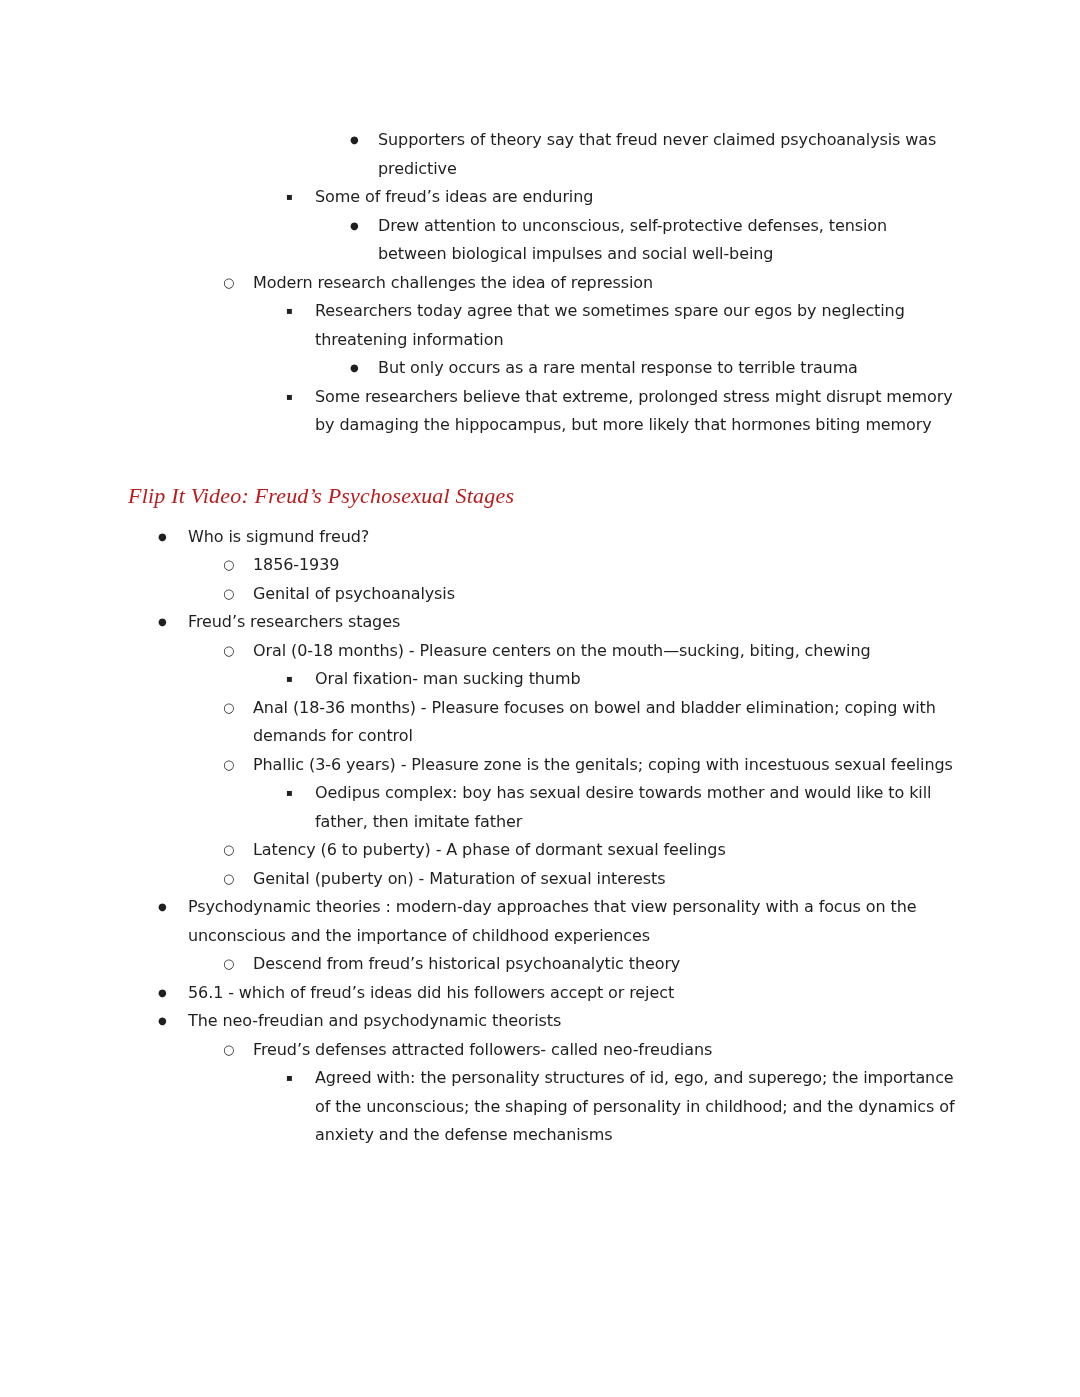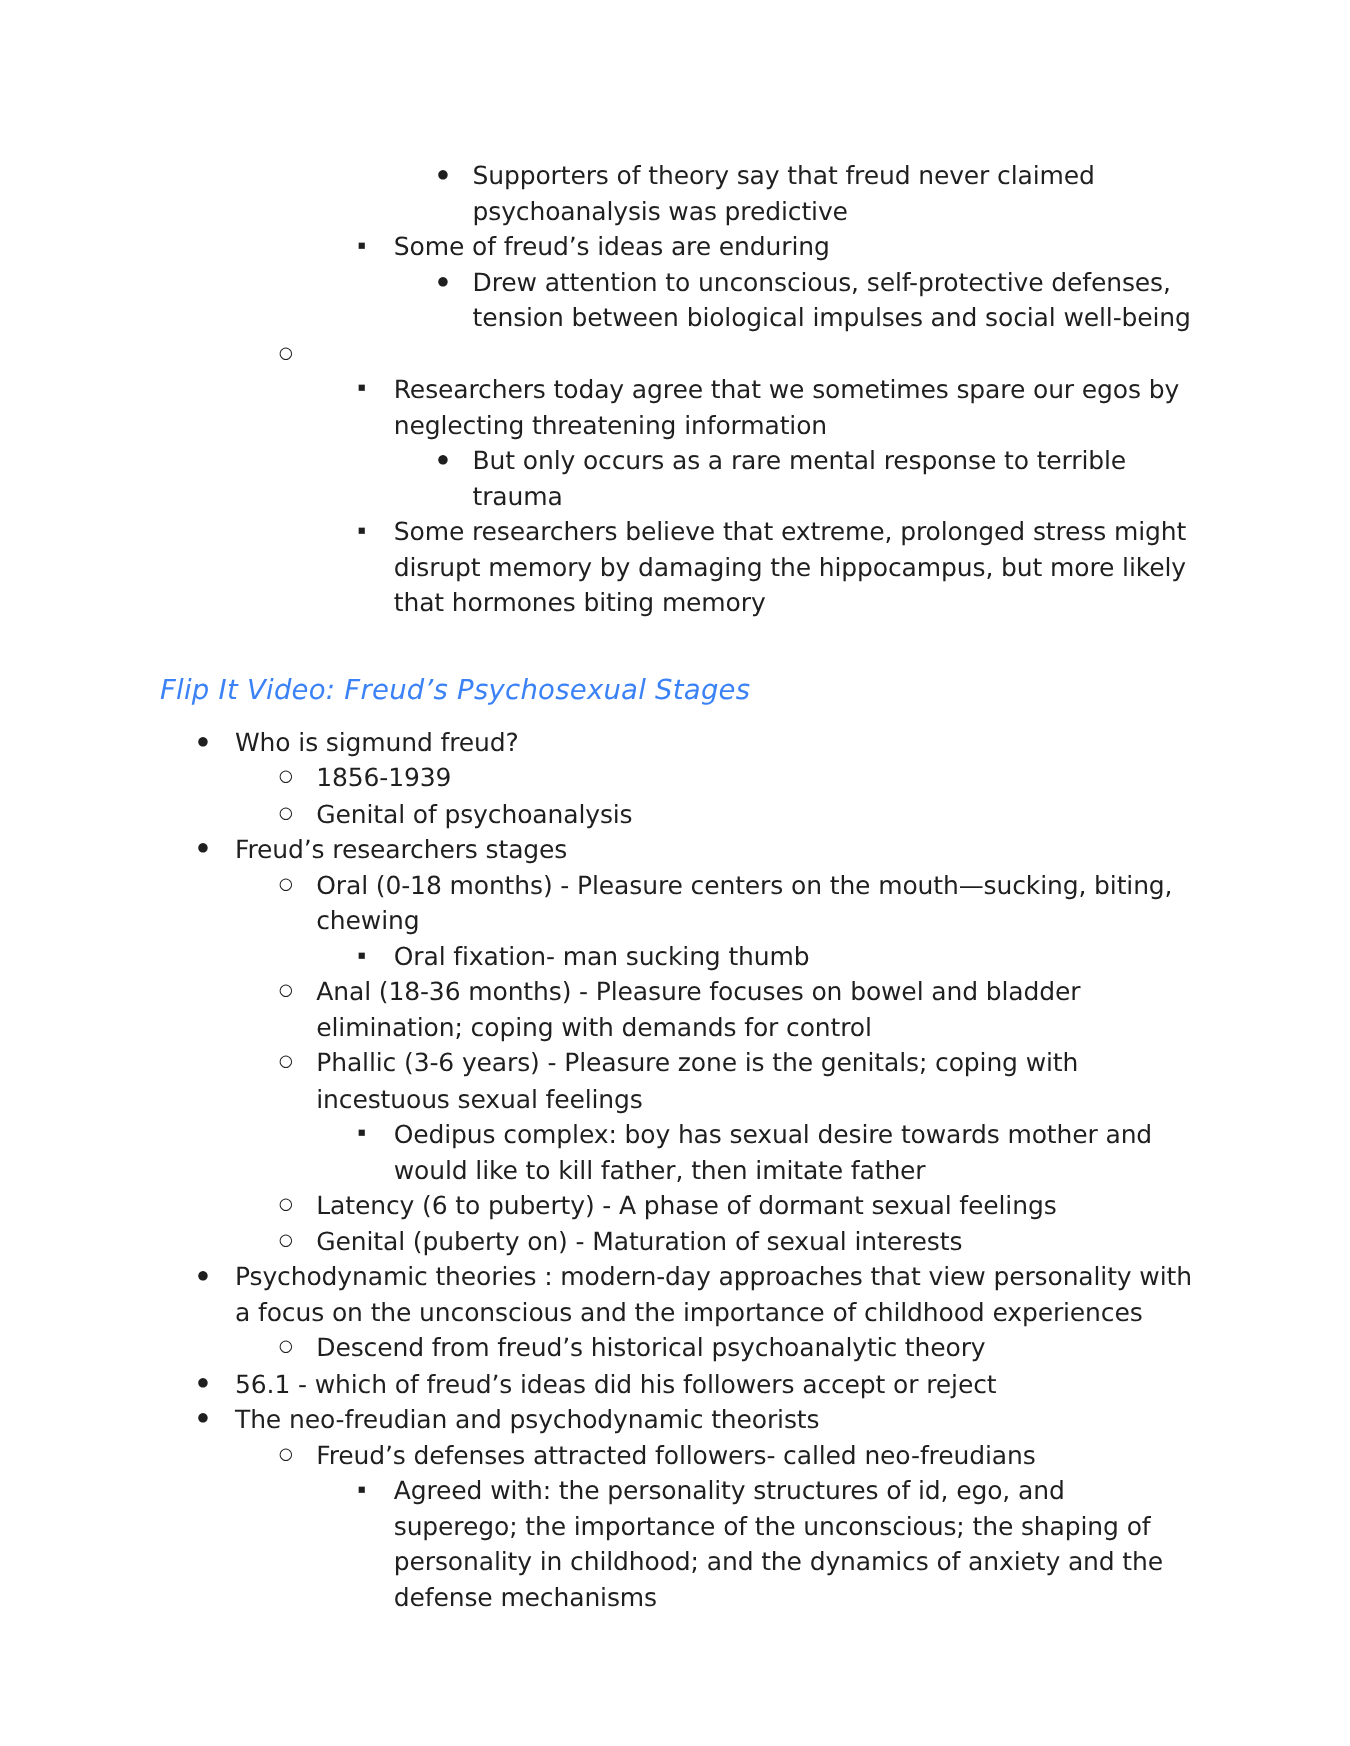--- a/index.html
+++ b/index.html
@@ -19,32 +19,33 @@
     width: 1080px;
     height: 1397px;
     padding: 126px 124px 0 128px;
     background: #ffffff;
   }
   .heading {
     font-size: 22px;
     line-height: 31px;
     margin: 40px 0 12px 0;
     max-width: 790px;
-    color: #3b82f6;
+    color: #b91c1c;
     letter-spacing: 0.2px;
+    font-family: Liberation Serif, serif;
   }
   .heading.italic {
     font-style: italic;
   }
   .li {
     display: flex;
     align-items: flex-start;
   }
   .li .text {
-    font-size: 20px;
+    font-size: 16px;
     line-height: 28.5px;
     letter-spacing: -0.1px;
   }
   .li .bullet {
     flex: 0 0 auto;
     line-height: 28.5px;
     color: #1f1f1f;
   }
   .lv1 { margin-left: 30px; }
   .lv1 .bullet { width: 30px; font-size: 10px; }
@@ -67,20 +68,21 @@
       <div class="li lv3">
         <span class="bullet">▪</span>
         <span class="text">Some of freud’s ideas are enduring</span>
       </div>
       <div class="li lv4">
         <span class="bullet">●</span>
         <span class="text">Drew attention to unconscious, self-protective defenses, tension between biological impulses and social well-being</span>
       </div>
       <div class="li lv2">
         <span class="bullet">○</span>
+        <span class="text">Modern research challenges the idea of repression</span>
       </div>
       <div class="li lv3">
         <span class="bullet">▪</span>
         <span class="text">Researchers today agree that we sometimes spare our egos by neglecting threatening information</span>
       </div>
       <div class="li lv4">
         <span class="bullet">●</span>
         <span class="text">But only occurs as a rare mental response to terrible trauma</span>
       </div>
       <div class="li lv3">

